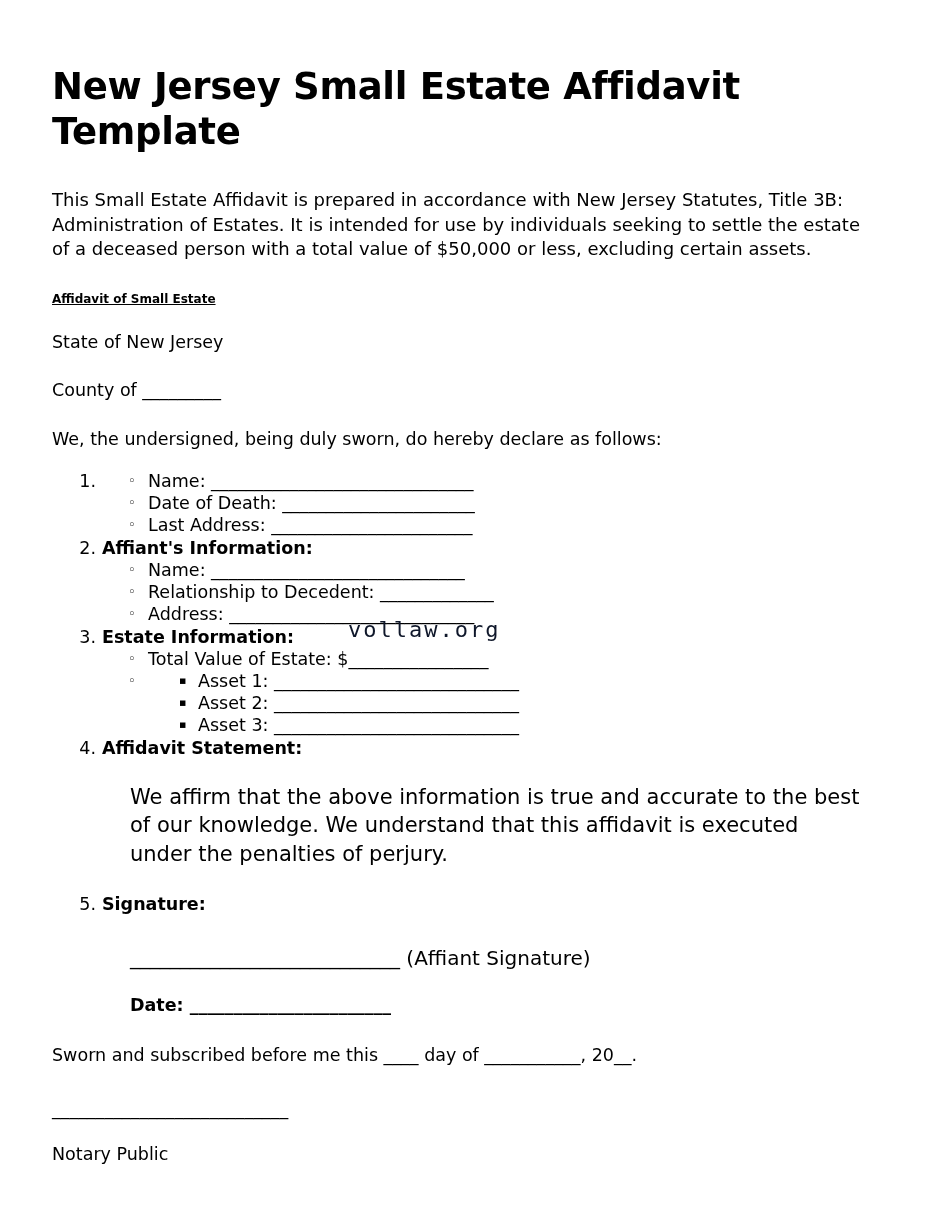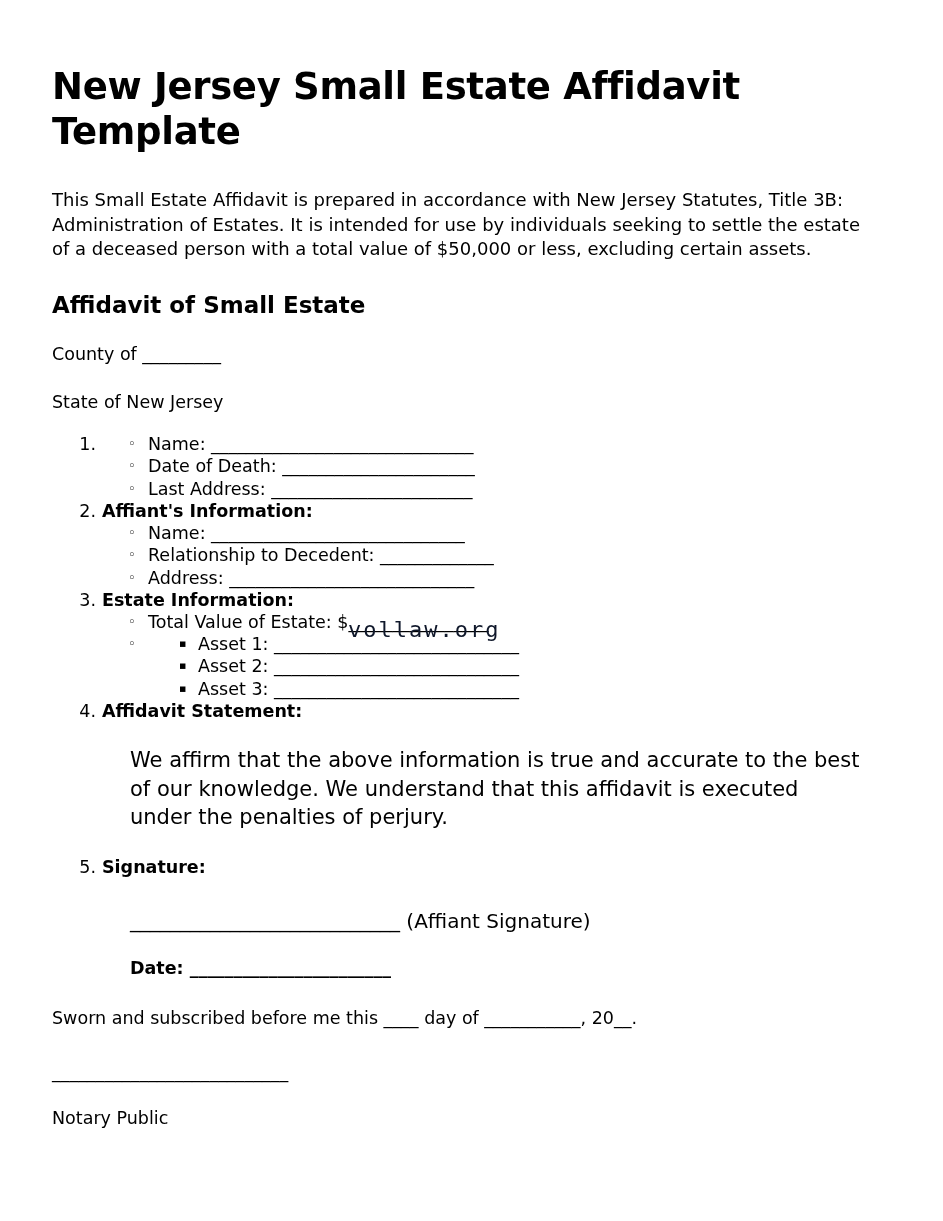--- a/index.html
+++ b/index.html
@@ -28,23 +28,24 @@
     margin: 12px 0 0 0;
     max-width: 760px;
   }
   .intro-para {
     font-size: 18px;
     line-height: 1.36;
     margin: 34px 0 0 0;
     max-width: 822px;
   }
   .section-heading {
-    font-size: 23px;
+    font-size: 12px;
     font-weight: bold;
     margin: 30px 0 17px 0;
+    text-decoration: underline;
   }
   .body-line {
     font-size: 17.5px;
     line-height: 1.36;
     margin: 25px 0 0 0;
   }
   .blank {
     font-family: "DejaVu Sans", sans-serif;
     letter-spacing: 0px;
     white-space: pre;
@@ -165,24 +166,25 @@
 <body>
 
 <div class="page">
 
   <h1 class="doc-title">New Jersey Small Estate Affidavit Template</h1>
 
   <p class="intro-para">This Small Estate Affidavit is prepared in accordance with New Jersey Statutes, Title 3B: Administration of Estates. It is intended for use by individuals seeking to settle the estate of a deceased person with a total value of $50,000 or less, excluding certain assets.</p>
 
   <h2 class="section-heading">Affidavit of Small Estate</h2>
 
+  <p class="body-line">State of New Jersey</p>
+
   <p class="body-line"><span>County of </span><span class="blank">_________</span></p>
 
-  <p class="body-line">State of New Jersey</p>
-
+  <p class="body-line">We, the undersigned, being duly sworn, do hereby declare as follows:</p>
 
   <ol class="num-list">
 
     <li>
       <span class="num-marker">1.</span>
       <ul class="sub-list">
         <li>
           <span class="sub-marker">◦</span><span>Name: </span><span class="blank">______________________________</span>
         </li>
         <li>

